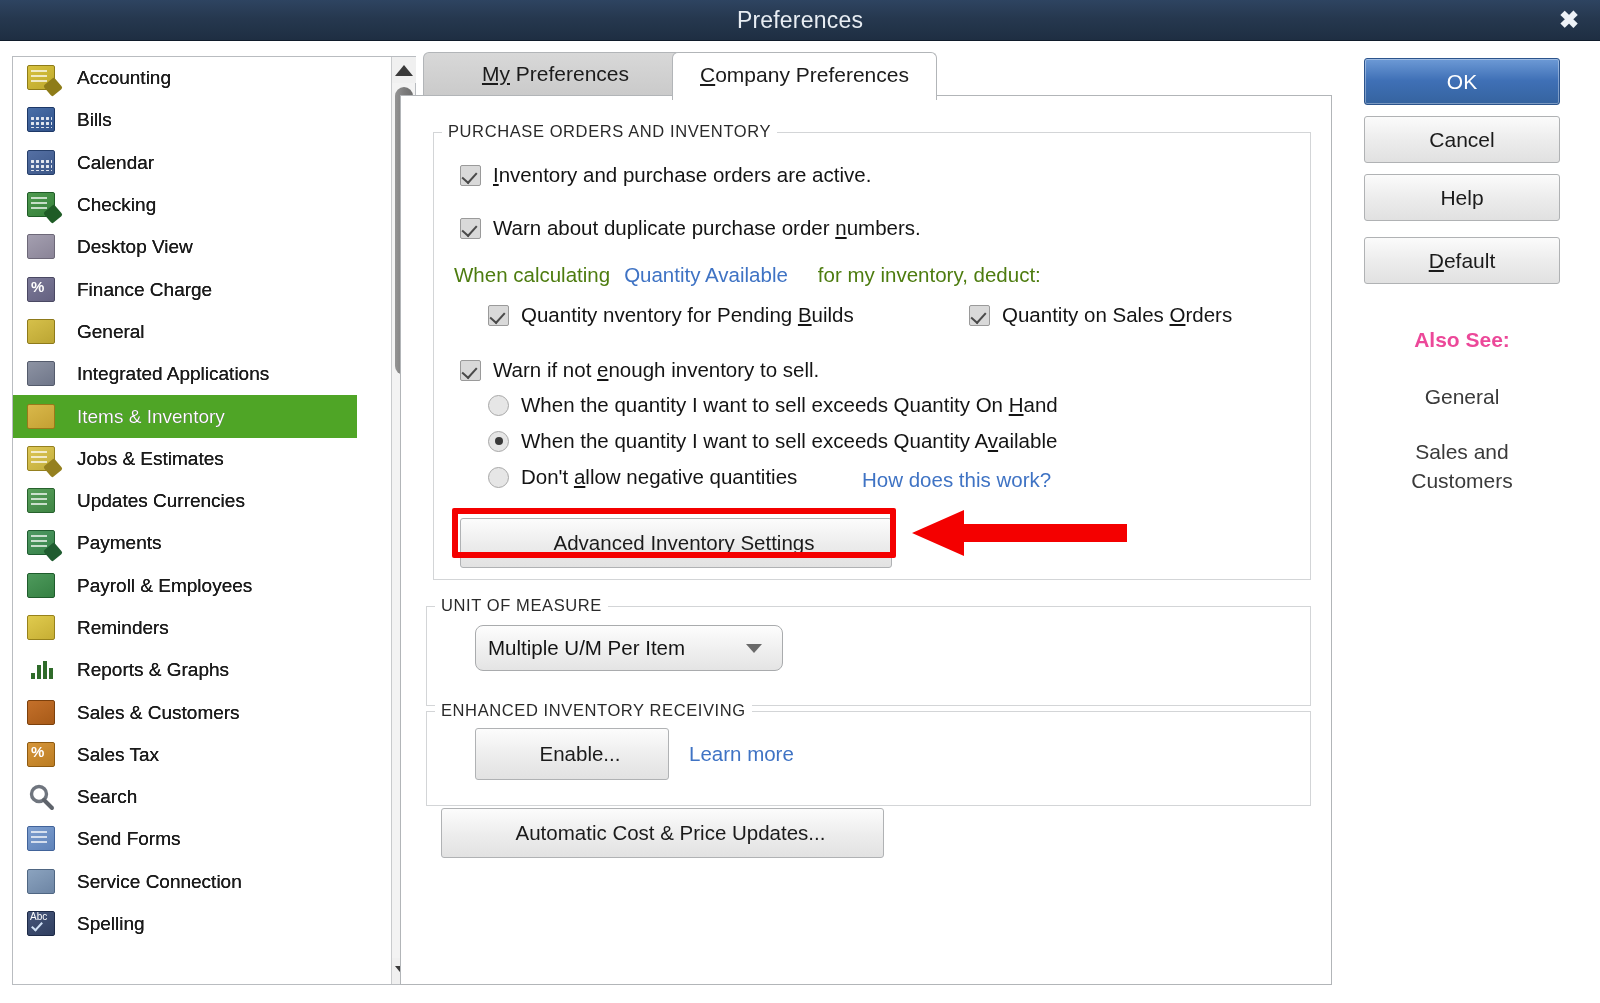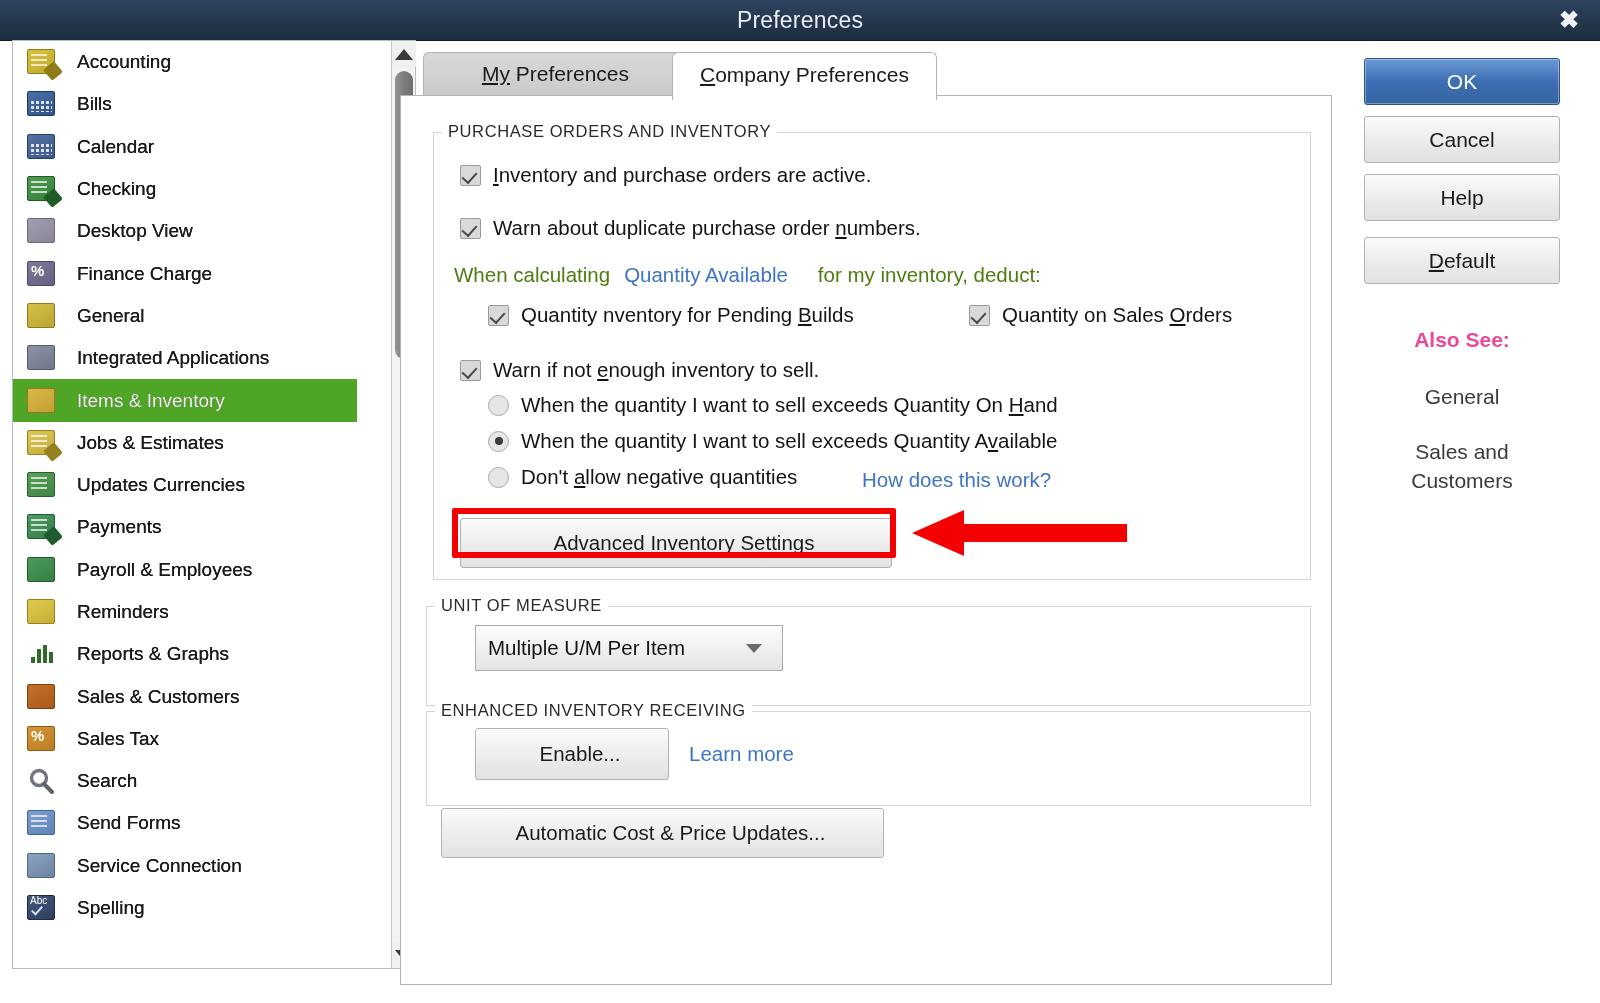--- a/index.html
+++ b/index.html
@@ -23,21 +23,21 @@
     color: #e8edf3; font-size: 23px; letter-spacing: .2px;
   }
   .titlebar .closebtn {
     position: absolute; right: 14px; top: 3px; width: 34px; height: 34px;
     line-height: 34px; text-align: center; color: #eef2f7;
     font-size: 24px; font-weight: bold; cursor: pointer;
   }
 
   
   .sidebar-frame {
-    position: absolute; left: 12px; top: 40px; width: 404px; height: 929px;
+    position: absolute; left: 12px; top: 56px; width: 404px; height: 929px;
     background: #ffffff; border: 1px solid #b9bcc0;
   }
   .sidebar-list {
     position: absolute; left: 0; top: 0; width: 344px; height: 100%;
     overflow: hidden; background: #fff;
   }
   .sb-item {
     display: flex; align-items: center; height: 42.3px;
     padding-left: 10px; cursor: pointer; position: relative;
   }
@@ -146,21 +146,21 @@
     border: 1px solid #b0b2b4; border-radius: 3px;
     font-size: 20.5px; color: #1b1b1b; cursor: pointer;
     display: flex; align-items: center; justify-content: center;
     font-family: "Liberation Sans", sans-serif;
     padding-left: 16px;
   }
 
   
   .combo {
     position: absolute; background: linear-gradient(180deg,#fdfdfd,#efefef 55%,#e4e4e4);
-    border: 1px solid #a9abad; border-radius: 0;
+    border: 1px solid #a9abad; border-radius: 8px;
     display: flex; align-items: center; cursor: pointer;
   }
   .combo .cval { font-size: 20.5px; color: #141414; margin-left: 12px; flex: 1; white-space: nowrap; }
   .combo .carrow {
     width: 0; height: 0; margin-right: 20px;
     border-left: 8px solid transparent; border-right: 8px solid transparent;
     border-top: 9px solid #6a6a6a;
   }
 
   

